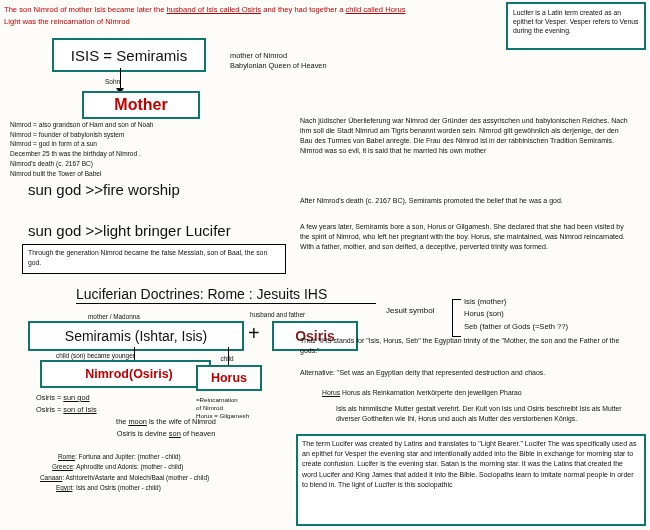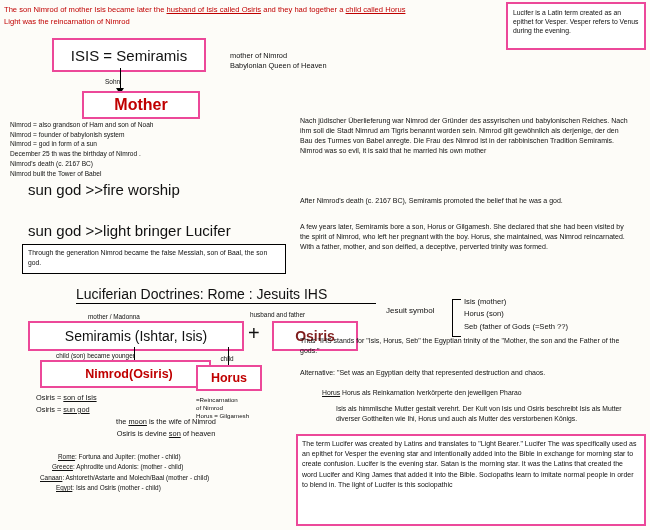--- a/index.html
+++ b/index.html
@@ -7,21 +7,21 @@
     width:650px;height:530px;
     background:#fdfcf8;
     font-family:"Liberation Sans", sans-serif;
     color:#111;
     position:relative;
     overflow:hidden;
     font-size:7.5px;
   }
   .abs{position:absolute;}
   .u{text-decoration:underline;}
-  .box{border:2px solid #ec4899;background:#fff;}
+  .box{border:2px solid #0f766e;background:#fff;}
   .thinbox{border:1px solid #000;background:#fff;}
   .small{font-size:6.6px;line-height:1.25;}
 
   
   #top-statement{
     left:4px;top:4px;width:642px;
     font-size:7.6px;line-height:1.55;
     color:#c00000;
   }
 
@@ -232,22 +232,22 @@
 <div class="abs box" id="horus-box">
   <span>Horus</span>
 </div>
 <div class="abs" id="horus-sub" style="white-space:pre-line;">
   <span>=Reincarnation
 of Nimrod
 Horus = Gilgamesh</span>
 </div>
 
 <div class="abs" id="left-eq">
+  <div>Osiris = <span class="u">sun god</span></div>
   <div>Osiris = <span class="u">son of Isis</span></div>
-  <div>Osiris = <span class="u">sun god</span></div>
   <div class="ctr">the <span class="u">moon</span> is the wife of Nimrod</div>
   <div class="ctr">Osiris is devine <span class="u">son</span> of heaven</div>
 </div>
 
 <div class="abs" id="nested-list">
   <div style="padding-left:28px;"><span class="u">Rome</span>: Fortuna and Jupiter: (mother - child)</div>
   <div style="padding-left:22px;"><span class="u">Greece</span>: Aphrodite und Adonis: (mother - child)</div>
   <div style="padding-left:10px;"><span class="u">Canaan</span>: Ashtoreth/Astarte and Molech/Baal (mother - child)</div>
   <div style="padding-left:26px;"><span class="u">Egypt</span>: Isis and Osiris (mother - child)</div>
 </div>

